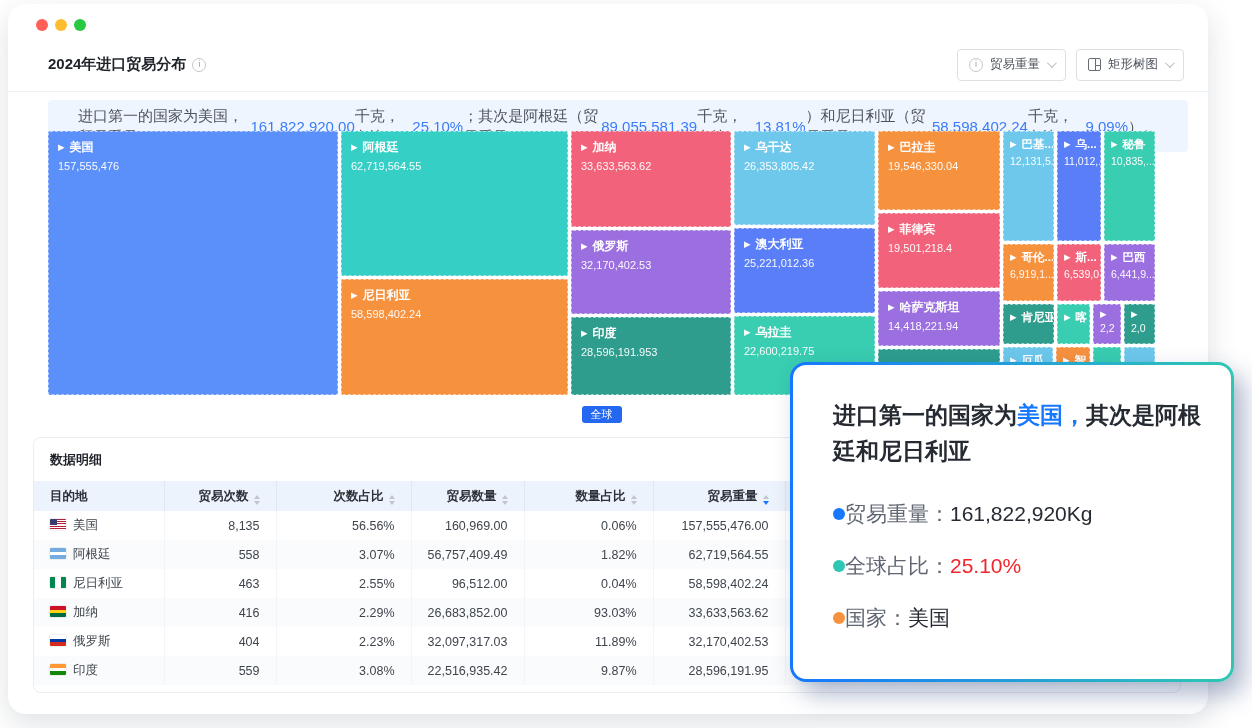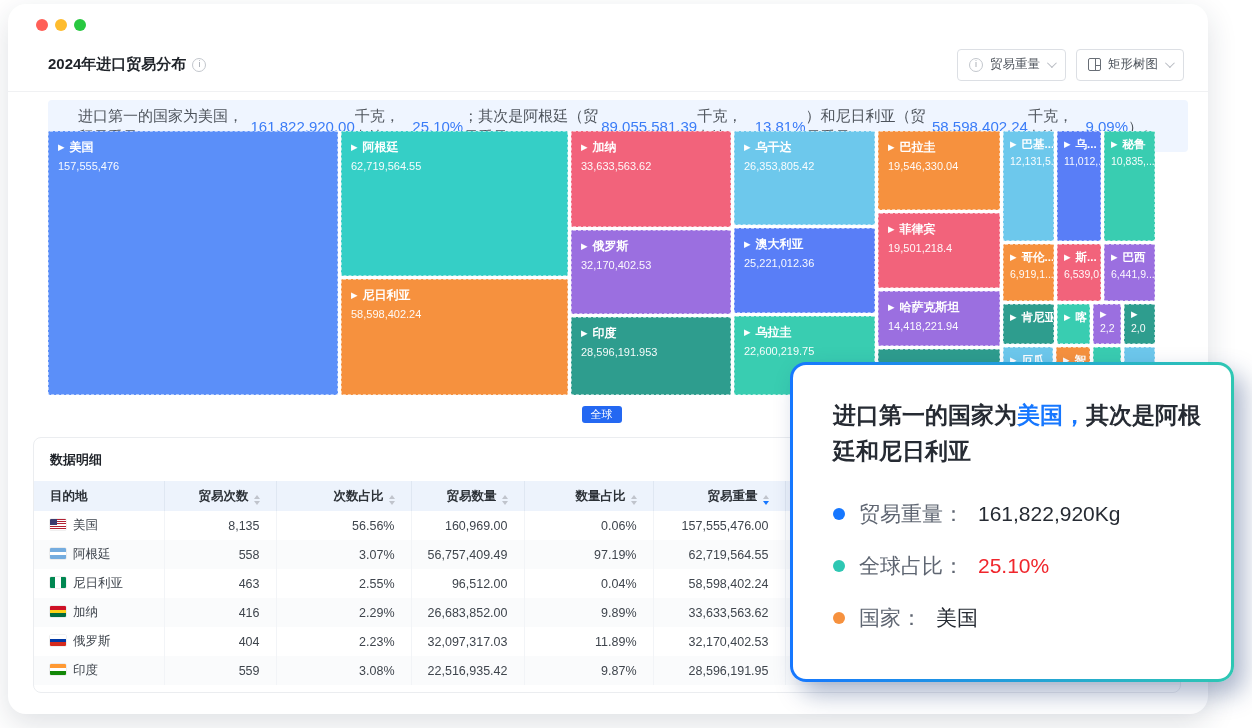--- a/index.html
+++ b/index.html
@@ -115,21 +115,21 @@
     position:absolute; left:790px; top:362px; width:444px; height:320px; z-index:50;
     border:3px solid transparent; border-radius:16px;
     background:linear-gradient(#fff,#fff) padding-box,
                linear-gradient(90deg,#1677ff,#2ec7b3) border-box;
     box-shadow:10px 12px 24px rgba(16,46,110,.35);
     padding:32px 40px;
   }
   .tt-title { font-size:23px; font-weight:700; color:#262b33; line-height:1.58; width:370px; }
   .tt-title .accent { color:#1677ff; }
   .tt-rows { margin-top:30px; list-style:none; }
-  .tt-row { display:flex; align-items:center; gap:14px; margin-top:24px; font-size:21px; }
+  .tt-row { display:flex; align-items:center; margin-top:24px; font-size:21px; }
   .tt-row:first-child { margin-top:0; }
   .tt-dot { width:12px; height:12px; border-radius:50%; flex:none; }
   .tt-label { color:#5f6672; }
   .tt-value { font-weight:500; }
 </style>
 </head>
 <body>
 
 <div class="window">
 
@@ -325,39 +325,39 @@
             <td class="ar">160,969.00</td>
             <td class="ar">0.06%</td>
             <td class="ar">157,555,476.00</td>
             <td class="ar"></td>
           </tr>
           <tr class="striped">
             <td class="al"><span class="flag flag-ar"></span>阿根廷</td>
             <td class="ar">558</td>
             <td class="ar">3.07%</td>
             <td class="ar">56,757,409.49</td>
-            <td class="ar">97.19%</td>
+            <td class="ar">1.82%</td>
             <td class="ar">62,719,564.55</td>
             <td class="ar"></td>
           </tr>
           <tr>
             <td class="al"><span class="flag flag-ng"></span>尼日利亚</td>
             <td class="ar">463</td>
             <td class="ar">2.55%</td>
             <td class="ar">96,512.00</td>
             <td class="ar">0.04%</td>
             <td class="ar">58,598,402.24</td>
             <td class="ar"></td>
           </tr>
           <tr class="striped">
             <td class="al"><span class="flag flag-gh"></span>加纳</td>
             <td class="ar">416</td>
             <td class="ar">2.29%</td>
             <td class="ar">26,683,852.00</td>
-            <td class="ar">9.89%</td>
+            <td class="ar">93.03%</td>
             <td class="ar">33,633,563.62</td>
             <td class="ar"></td>
           </tr>
           <tr>
             <td class="al"><span class="flag flag-ru"></span>俄罗斯</td>
             <td class="ar">404</td>
             <td class="ar">2.23%</td>
             <td class="ar">32,097,317.03</td>
             <td class="ar">11.89%</td>
             <td class="ar">32,170,402.53</td>

